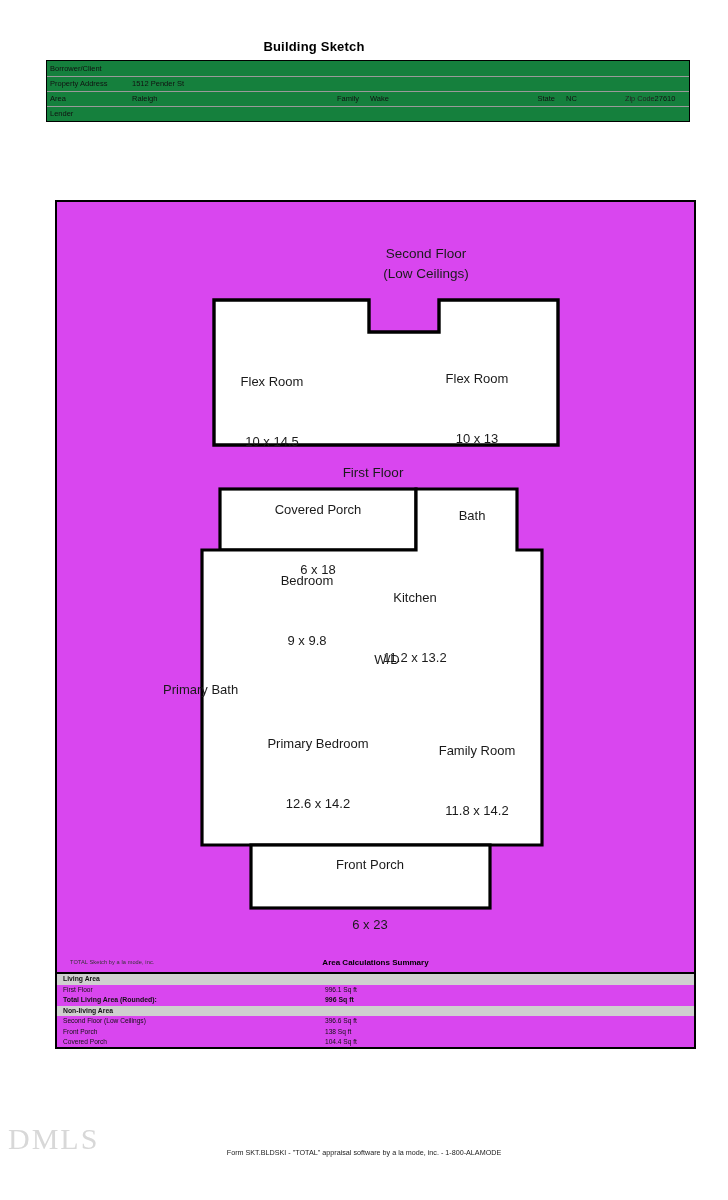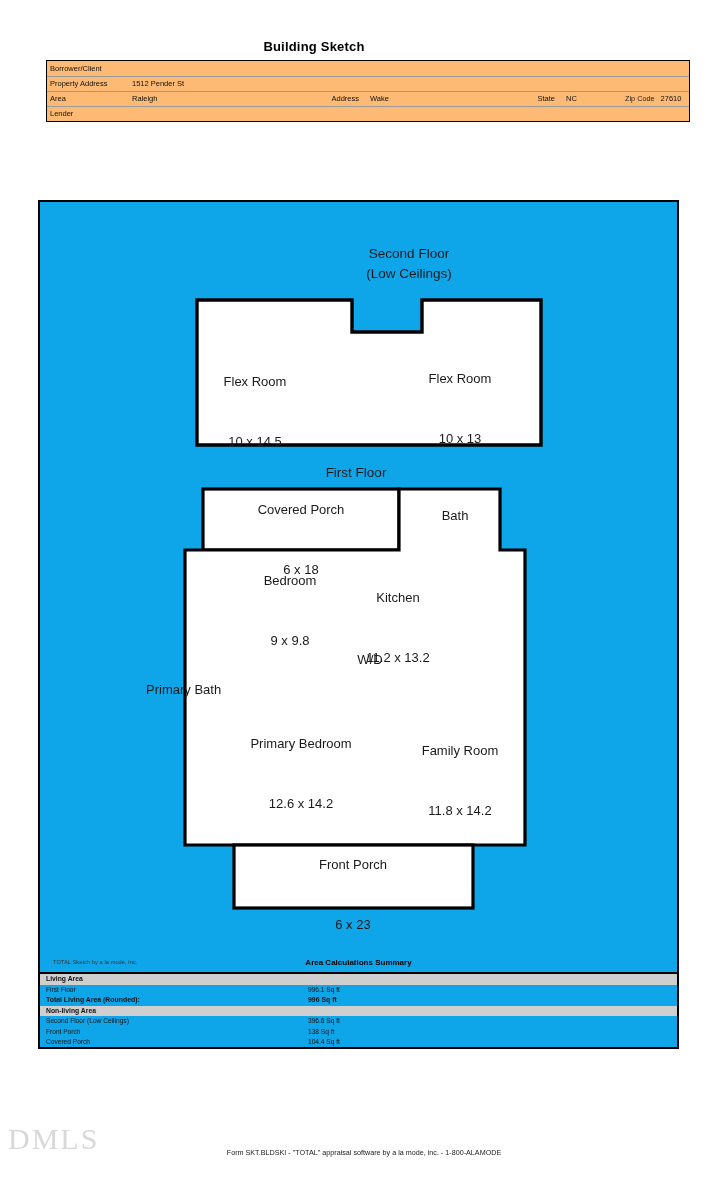--- a/index.html
+++ b/index.html
@@ -25,44 +25,44 @@
     letter-spacing: 0.2px;
   }
 
   
   .info-table {
     position: absolute;
     left: 46px; top: 60px;
     width: 644px;
     border: 1.5px solid #000;
     border-collapse: collapse;
-    background: #fdba74;
+    background: #15803d;
   }
   .info-table table { width: 100%; border-collapse: collapse; }
   .info-table td {
     border-top: 0.7px solid #9a9a9a;
     height: 15px;
     padding: 0 0 0 3px;
     font-size: 7.5px;
     color: #111;
     vertical-align: middle;
     white-space: nowrap;
   }
   .info-table tr:first-child td { border-top: none; }
   .lbl { font-size: 7.3px; color: #222; }
   .val { font-size: 9px; padding-left: 7px !important; }
   .lbl-r { text-align: right; padding-right: 4px !important; }
 
   
   .sketch-frame {
     position: absolute;
-    left: 38px; top: 200px;
+    left: 55px; top: 200px;
     width: 641px; height: 849px;
     border: 2.5px solid #000;
-    background: #0ea5e9;
+    background: #d946ef;
   }
 
   
   .plan { position: absolute; left: 0; top: 0; width: 637px; height: 740px; }
 
   .floor-caption {
     position: absolute;
     text-align: center;
     font-size: 13.5px;
     color: #1a1a1a;
@@ -151,25 +151,25 @@
       <td class="lbl" style="width:78px">Borrower/Client</td>
       <td class="val" colspan="5"></td>
     </tr>
     <tr>
       <td class="lbl">Property Address</td>
       <td class="val" colspan="5">1512 Pender St</td>
     </tr>
     <tr>
       <td class="lbl">Area</td>
       <td class="val" style="width:198px">Raleigh</td>
-      <td class="lbl lbl-r" style="width:40px">Address</td>
+      <td class="lbl lbl-r" style="width:40px">Family</td>
       <td class="val" style="width:160px">Wake</td>
       <td class="lbl lbl-r" style="width:36px">State</td>
       <td class="val">
-        <span style="display:inline-block;width:59px">NC</span><span class="lbl" style="margin-right:6px">Zip Code</span><span>27610</span>
+        <span style="display:inline-block;width:59px">NC</span><span class="lbl" style="">Zip Code</span><span>27610</span>
       </td>
     </tr>
     <tr>
       <td class="lbl">Lender</td>
       <td class="val" colspan="5"></td>
     </tr>
   </tbody>
     </table>
 </div>
 

